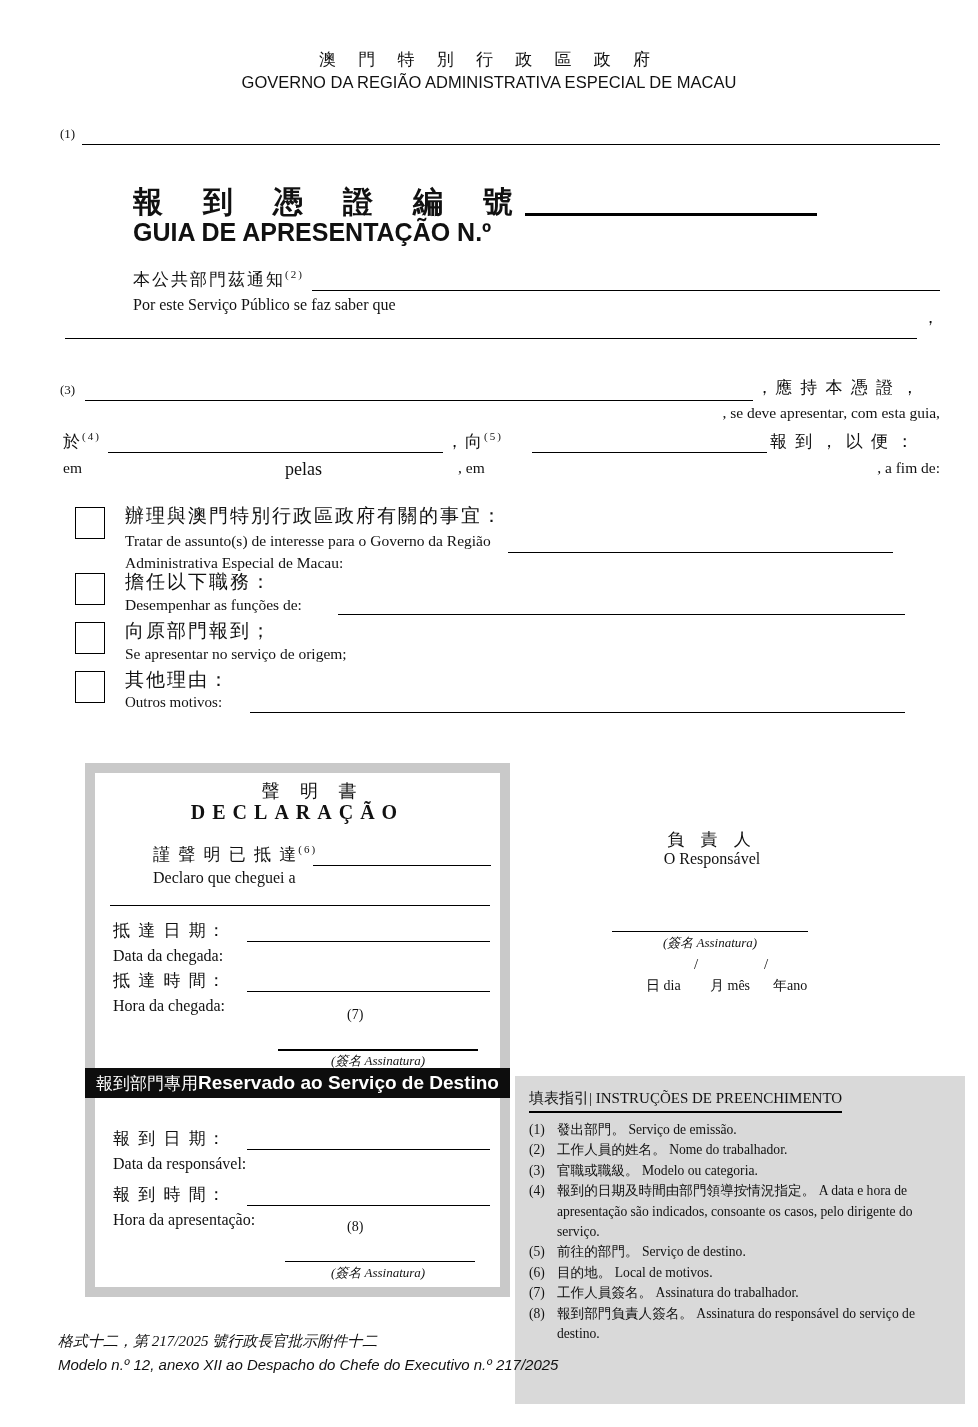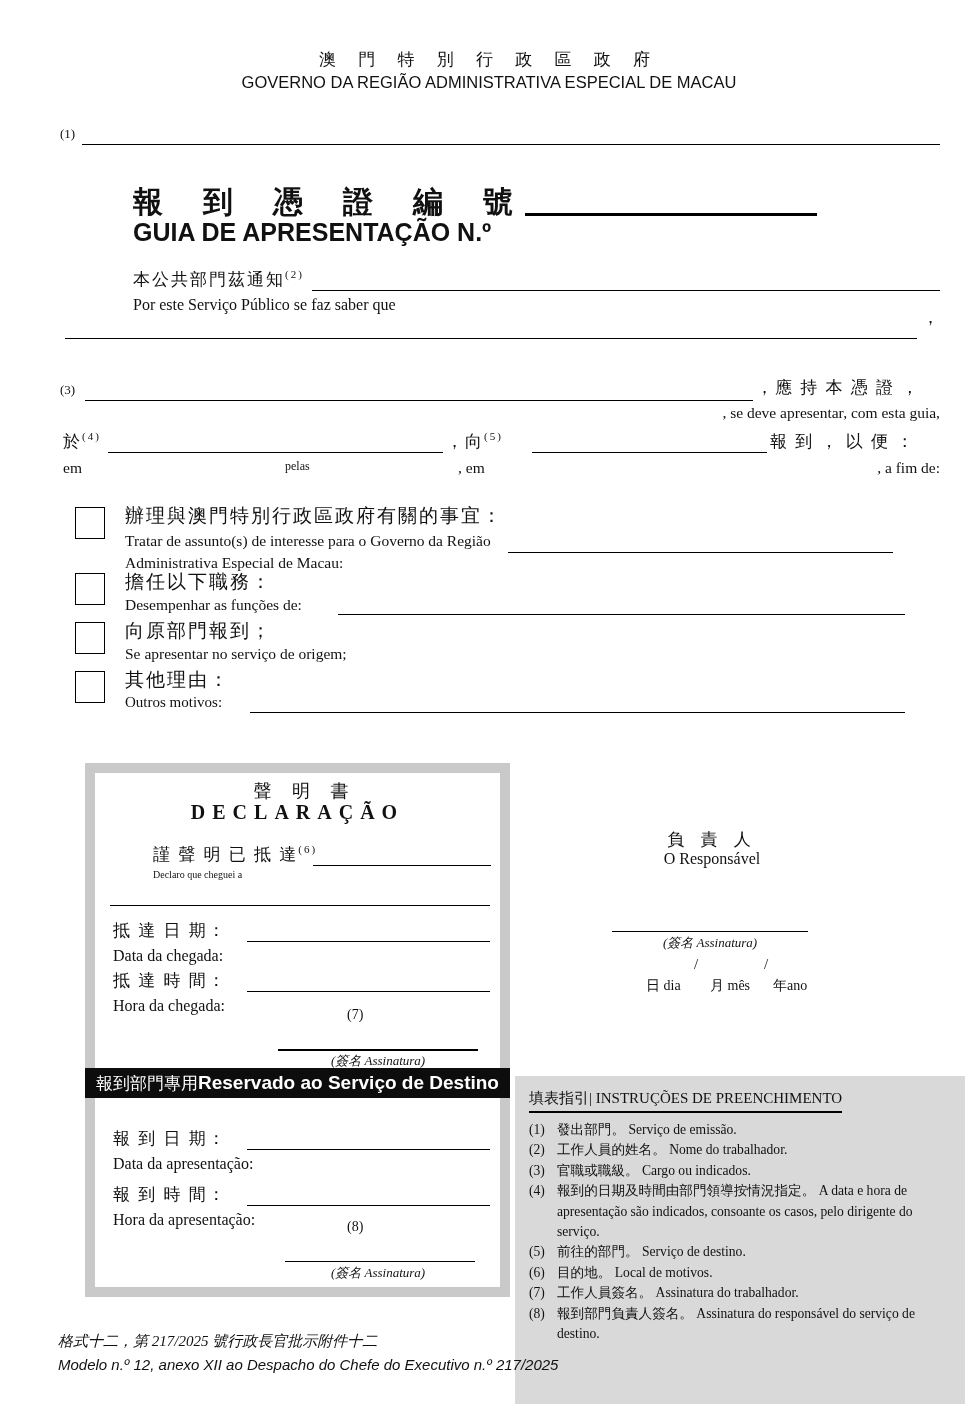--- a/index.html
+++ b/index.html
@@ -60,21 +60,21 @@
   <div class="abs cn" style="left:63px;top:430px;font-size:17px;">
     <span>於</span><span class="sup">(4)</span>
   </div>
   <div class="line" style="left:108px;top:426px;width:335px;height:26px;"></div>
   <div class="abs cn" style="left:446px;top:430px;font-size:17px;">
     <span>，向</span><span class="sup">(5)</span>
   </div>
   <div class="line" style="left:532px;top:426px;width:235px;height:26px;"></div>
   <div class="abs cn" style="left:770px;top:430px;font-size:17px;white-space:nowrap;">報 到 ， 以 便 ：</div>
   <span class="abs" style="left:63px;top:459px;font-size:15.5px;">em</span>
-  <span class="abs" style="left:285px;top:459px;font-size:12px;font-family:Liberation Serif, serif;">pelas</span>
+  <span class="abs" style="left:285px;top:459px;font-size:18px;font-family:Liberation Serif, serif;">pelas</span>
   <span class="abs" style="left:458px;top:459px;font-size:15.5px;">, em</span>
   <span class="abs" style="left:840px;top:459px;width:100px;text-align:right;font-size:15.5px;">, a fim de:</span>
 
   <div class="cb" style="left:75px;top:507px;"></div>
   <div class="abs cn" style="left:125px;top:503px;font-size:19px;">辦理與澳門特別行政區政府有關的事宜：</div>
   <div class="abs" style="left:125px;top:530px;width:372px;font-size:15.5px;line-height:1.4;">Tratar de assunto(s) de interesse para o Governo da Região Administrativa Especial de Macau:</div>
   <div class="line" style="left:508px;top:526px;width:385px;height:26px;"></div>
 
   <div class="cb" style="left:75px;top:573px;"></div>
   <div class="abs cn" style="left:125px;top:569px;font-size:19px;">擔任以下職務：</div>
@@ -86,28 +86,28 @@
   <div class="abs" style="left:125px;top:645px;font-size:15.5px;">Se apresentar no serviço de origem;</div>
 
   <div class="cb" style="left:75px;top:671px;"></div>
   <div class="abs cn" style="left:125px;top:667px;font-size:19px;">其他理由：</div>
   <div class="abs" style="left:125px;top:694px;font-size:15px;">Outros motivos:</div>
   <div class="line" style="left:250px;top:688px;width:655px;height:24px;"></div>
 
   <div class="declbox">
     <div class="declinner"></div>
 
-    <div class="abs ctr" style="left:8px;top:16px;width:424px;font-size:18px;letter-spacing:8px;">聲 明 書</div>
+    <div class="abs ctr" style="left:16px;top:16px;width:424px;font-size:18px;letter-spacing:8px;">聲 明 書</div>
     <div class="abs ctr b" style="left:0;top:38px;width:425px;font-size:20px;letter-spacing:7px;">DECLARAÇÃO</div>
 
     <div class="abs cn" style="left:68px;top:80px;font-size:17px;">
       <span>謹 聲 明 已 抵 達</span><span class="sup">(6)</span>
     </div>
     <div class="line" style="left:228px;top:76px;width:178px;height:26px;"></div>
-    <div class="abs" style="left:68px;top:106px;font-size:10px;">Declaro que cheguei a</div>
+    <div class="abs" style="left:68px;top:106px;font-size:16px;">Declaro que cheguei a</div>
     <div class="line" style="left:25px;top:116px;width:380px;height:26px;"></div>
 
     <div class="abs cn" style="left:28px;top:156px;font-size:17px;">抵 達 日 期：</div>
     <div class="line" style="left:162px;top:152px;width:243px;height:26px;"></div>
     <div class="abs" style="left:28px;top:184px;font-size:16px;">Data da chegada:</div>
 
     <div class="abs cn" style="left:28px;top:206px;font-size:17px;">抵 達 時 間：</div>
     <div class="line" style="left:162px;top:202px;width:243px;height:26px;"></div>
     <div class="abs" style="left:28px;top:234px;font-size:16px;">Hora da chegada:</div>
 
@@ -115,21 +115,21 @@
     <div class="line" style="left:193px;top:260px;width:200px;height:26px;border-bottom-width:2px;"></div>
     <div class="abs siglabel" style="left:193px;top:289px;width:200px;">(簽名 Assinatura)</div>
 
     <div class="bar">
       <span style="font-size:17px;">報到部門專用</span>
       <span class="b sans" style="font-size:19px;">Reservado ao Serviço de Destino</span>
     </div>
 
     <div class="abs cn" style="left:28px;top:364px;font-size:17px;">報 到 日 期：</div>
     <div class="line" style="left:162px;top:360px;width:243px;height:26px;"></div>
-    <div class="abs" style="left:28px;top:392px;font-size:16px;">Data da apresentação:</div>
+    <div class="abs" style="left:28px;top:392px;font-size:16px;">Data da responsável:</div>
 
     <div class="abs cn" style="left:28px;top:420px;font-size:17px;">報 到 時 間：</div>
     <div class="line" style="left:162px;top:416px;width:243px;height:26px;"></div>
     <div class="abs" style="left:28px;top:448px;font-size:16px;">Hora da apresentação:</div>
 
     <span class="abs" style="left:262px;top:456px;font-size:14px;">(8)</span>
     <div class="line" style="left:200px;top:472px;width:190px;height:26px;"></div>
     <div class="abs siglabel" style="left:193px;top:501px;width:200px;">(簽名 Assinatura)</div>
   </div>
 
@@ -149,21 +149,21 @@
       <li>
         <span class="num">(1)</span>
         <span class="txt"><span>發出部門。</span> <span>Serviço de emissão.</span></span>
       </li>
       <li>
         <span class="num">(2)</span>
         <span class="txt"><span>工作人員的姓名。</span> <span>Nome do trabalhador.</span></span>
       </li>
       <li>
         <span class="num">(3)</span>
-        <span class="txt"><span>官職或職級。</span> <span>Cargo ou indicados.</span></span>
+        <span class="txt"><span>官職或職級。</span> <span>Modelo ou categoria.</span></span>
       </li>
       <li>
         <span class="num">(4)</span>
         <span class="txt"><span>報到的日期及時間由部門領導按情況指定。</span> <span>A data e hora de apresentação são indicados, consoante os casos, pelo dirigente do serviço.</span></span>
       </li>
       <li>
         <span class="num">(5)</span>
         <span class="txt"><span>前往的部門。</span> <span>Serviço de destino.</span></span>
       </li>
       <li>

